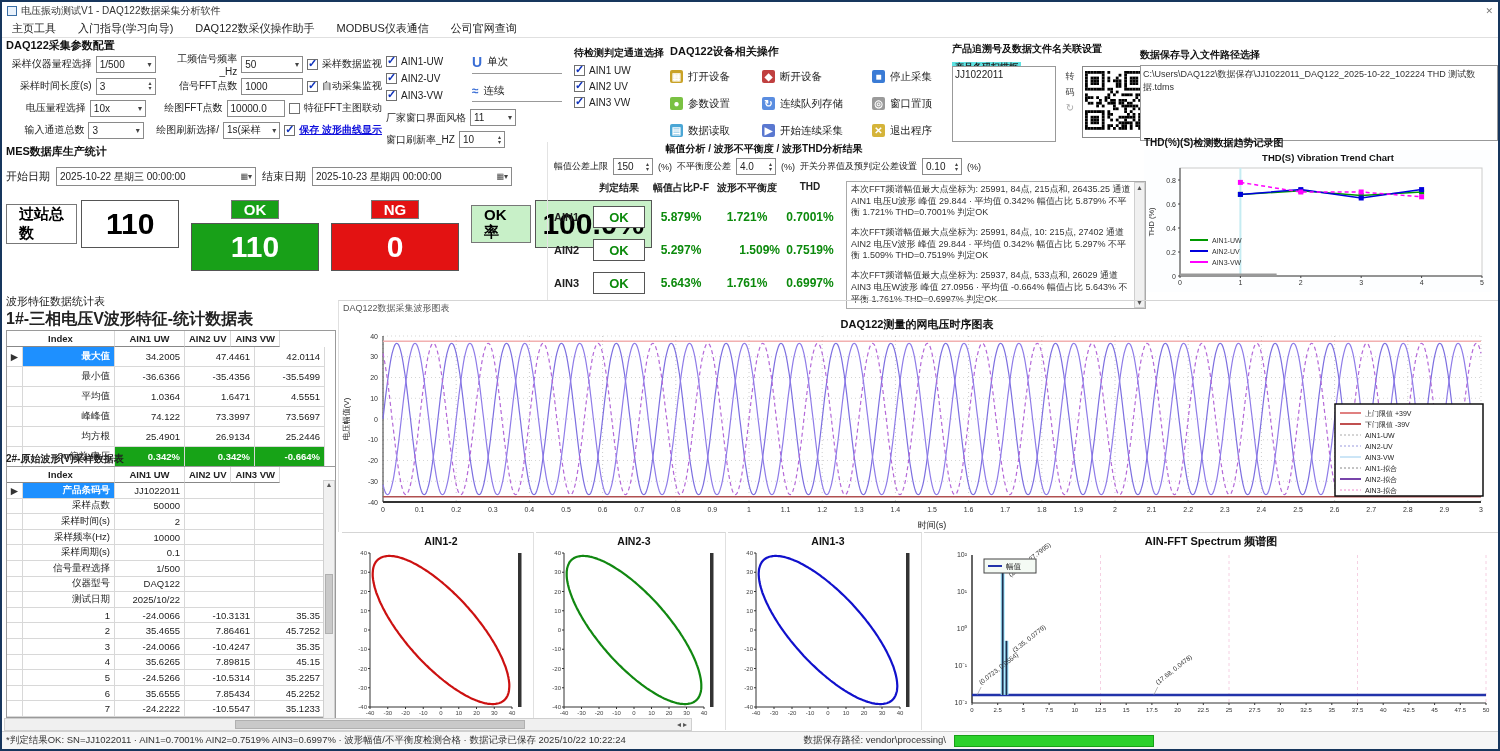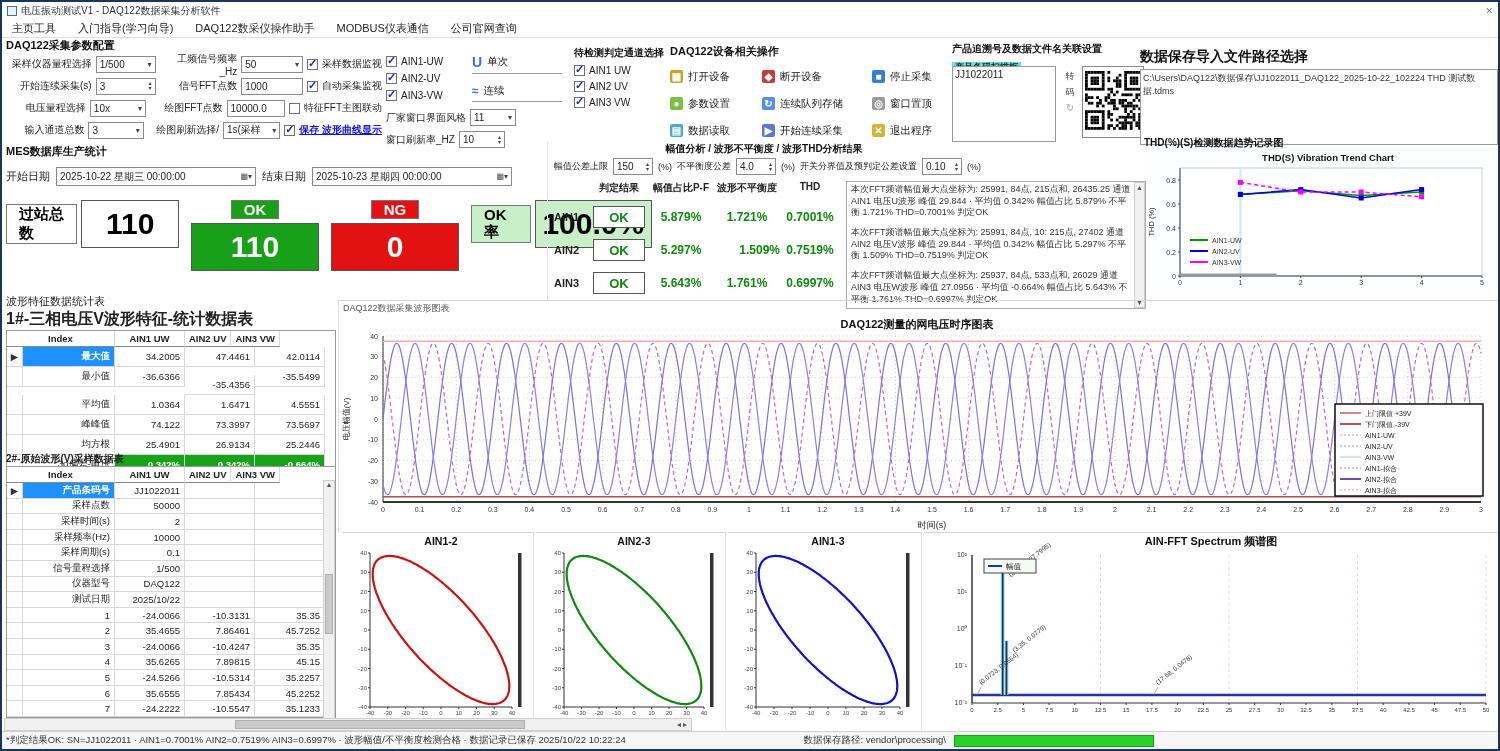--- a/index.html
+++ b/index.html
@@ -99,21 +99,21 @@
       <span class="sel" style="width:62px">
           <span>50</span>
           <span class="arr">▾</span>
         </span>
       <span class="ckrow">
           <span class="chk on"></span>
           <span>采样数据监视</span>
         </span>
     </div>
     <div class="row">
-      <span class="lbl1">开始连续采集(s)</span>
+      <span class="lbl1">采样时间长度(s)</span>
       <span class="spin" style="width:60px">
           <span>3</span>
           <span class="ud">
             <span>▴</span>
             <span>▾</span>
           </span>
         </span>
       <span class="lbl2">信号FFT点数</span>
       <span class="txt" style="width:62px">1000</span>
       <span class="ckrow">
@@ -481,21 +481,21 @@
         <rect x="4.8" y="60" width="2.8" height="2.8" fill="#000"></rect>
         <rect x="7.6" y="60" width="2.8" height="2.8" fill="#000"></rect>
         <rect x="10.399999999999999" y="60" width="2.8" height="2.8" fill="#000"></rect>
         <rect x="13.2" y="60" width="2.8" height="2.8" fill="#000"></rect>
         <rect x="16" y="60" width="2.8" height="2.8" fill="#000"></rect>
         <rect x="18.799999999999997" y="60" width="2.8" height="2.8" fill="#000"></rect>
       </svg>
   </div>
 
   <div class="abs" style="left:1138px;top:46px;width:358px;">
-    <div class="gtitle" style="font-size:14px;">数据保存导入文件路径选择</div>
+    <div class="gtitle" style="font-size:10px;">数据保存导入文件路径选择</div>
     <div style="border:1px solid #999;background:#fff;height:76px;margin-top:3px;font-size:9px;padding:2px;color:#333;overflow:hidden;">C:\Users\DAQ122\数据保存\JJ1022011_DAQ122_2025-10-22_102224 THD 测试数据.tdms</div>
   </div>
 
   <div class="abs" style="left:1142px;top:134px;width:355px;">
     <div class="gtitle" style="font-size:10px;">THD(%)(S)检测数据趋势记录图</div>
     <svg id="c-thd_trend" width="348" height="142" style="background:#fdfeff;">
         <rect x="36" y="18" width="302" height="108" fill="#ffffff" stroke="#ccc"></rect>
         <text x="184" y="11" font-size="9.5" text-anchor="middle" fill="#111" font-weight="bold">THD(S) Vibration Trend Chart</text>
         <line x1="96.4" y1="18" x2="96.4" y2="126" stroke="#c5ecf2" stroke-width="2"></line>
         <line x1="36" y1="18" x2="36" y2="126" stroke="#444"></line>
@@ -678,21 +678,21 @@
           <span class="c rowsel" style="width: 16px; height: 20px;">▶</span>
           <span class="c sel-c" style="width: 92px; height: 20px;">最大值</span>
           <span class="c" style="width: 70px; height: 20px;">34.2005</span>
           <span class="c" style="width: 70px; height: 20px;">47.4461</span>
           <span class="c" style="width: 70px; height: 20px;">42.0114</span>
         </div>
         <div class="r">
           <span class="c rowsel" style="width: 16px; height: 20px;"></span>
           <span class="c" style="width: 92px; height: 20px;">最小值</span>
           <span class="c" style="width: 70px; height: 20px;">-36.6366</span>
-          <span class="c" style="width: 70px; height: 20px; margin-top: 8px;">-35.4356</span>
+          <span class="c" style="width: 70px; height: 20px;">-35.4356</span>
           <span class="c" style="width: 70px; height: 20px;">-35.5499</span>
         </div>
         <div class="r">
           <span class="c rowsel" style="width: 16px; height: 20px;"></span>
           <span class="c" style="width: 92px; height: 20px;">平均值</span>
           <span class="c" style="width: 70px; height: 20px;">1.0364</span>
           <span class="c" style="width: 70px; height: 20px;">1.6471</span>
           <span class="c" style="width: 70px; height: 20px;">4.5551</span>
         </div>
         <div class="r">

